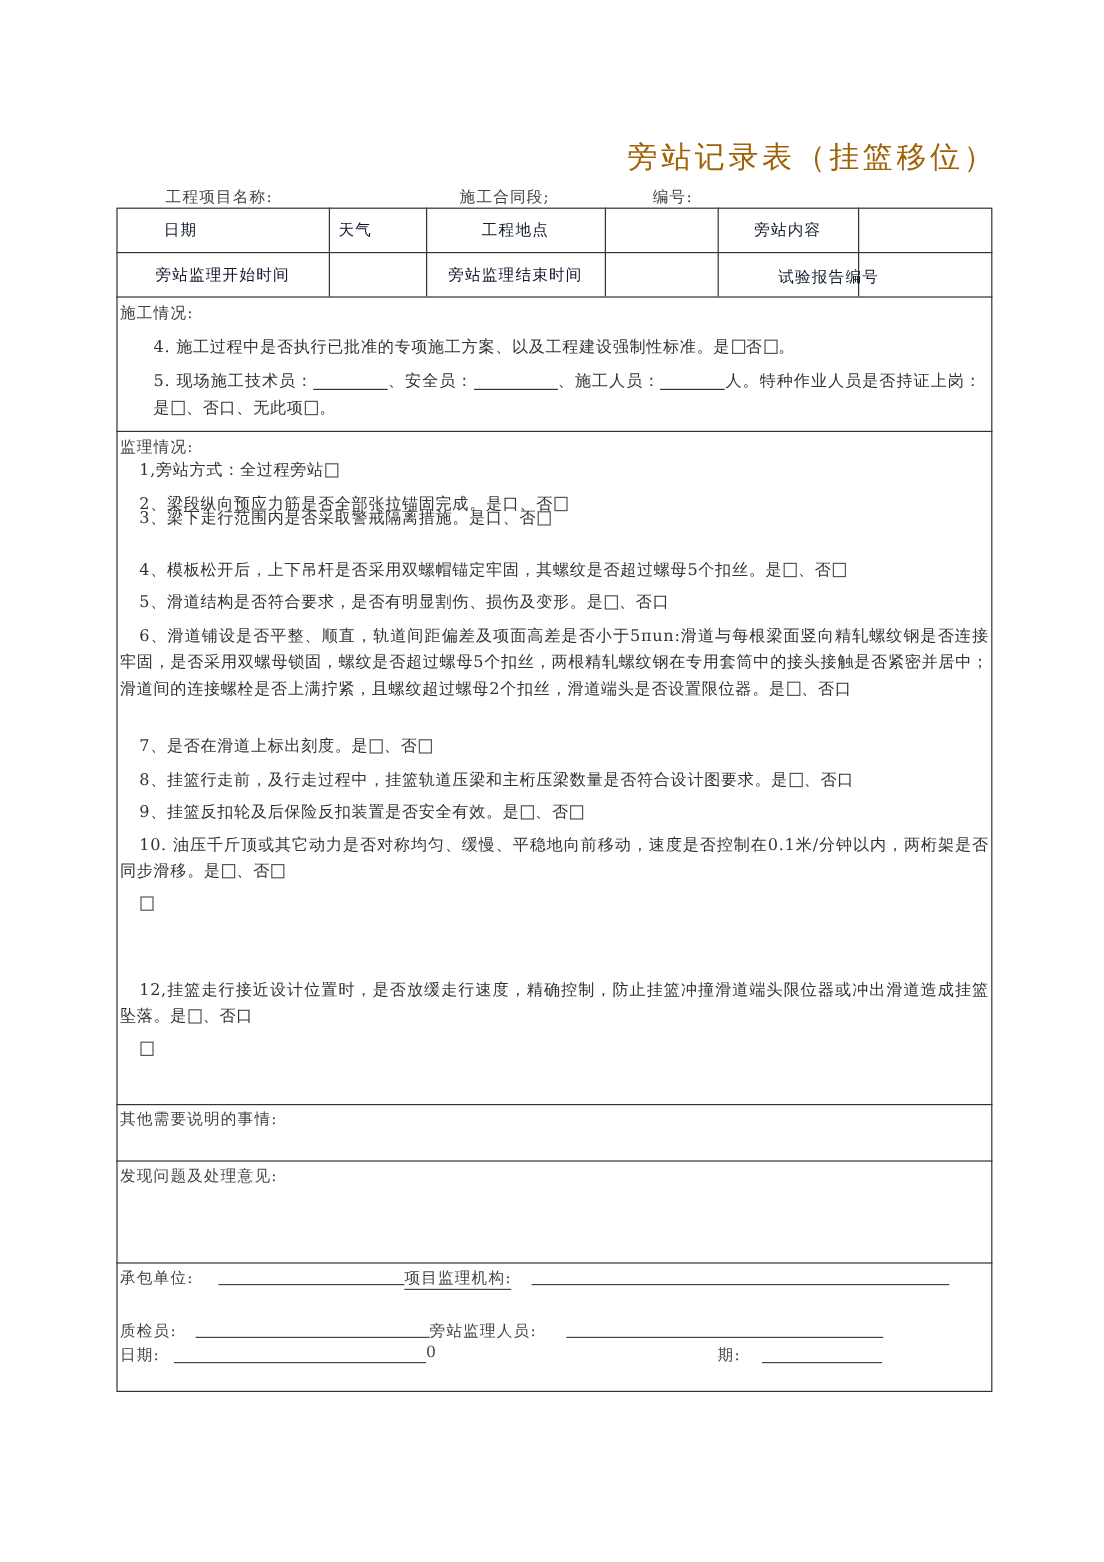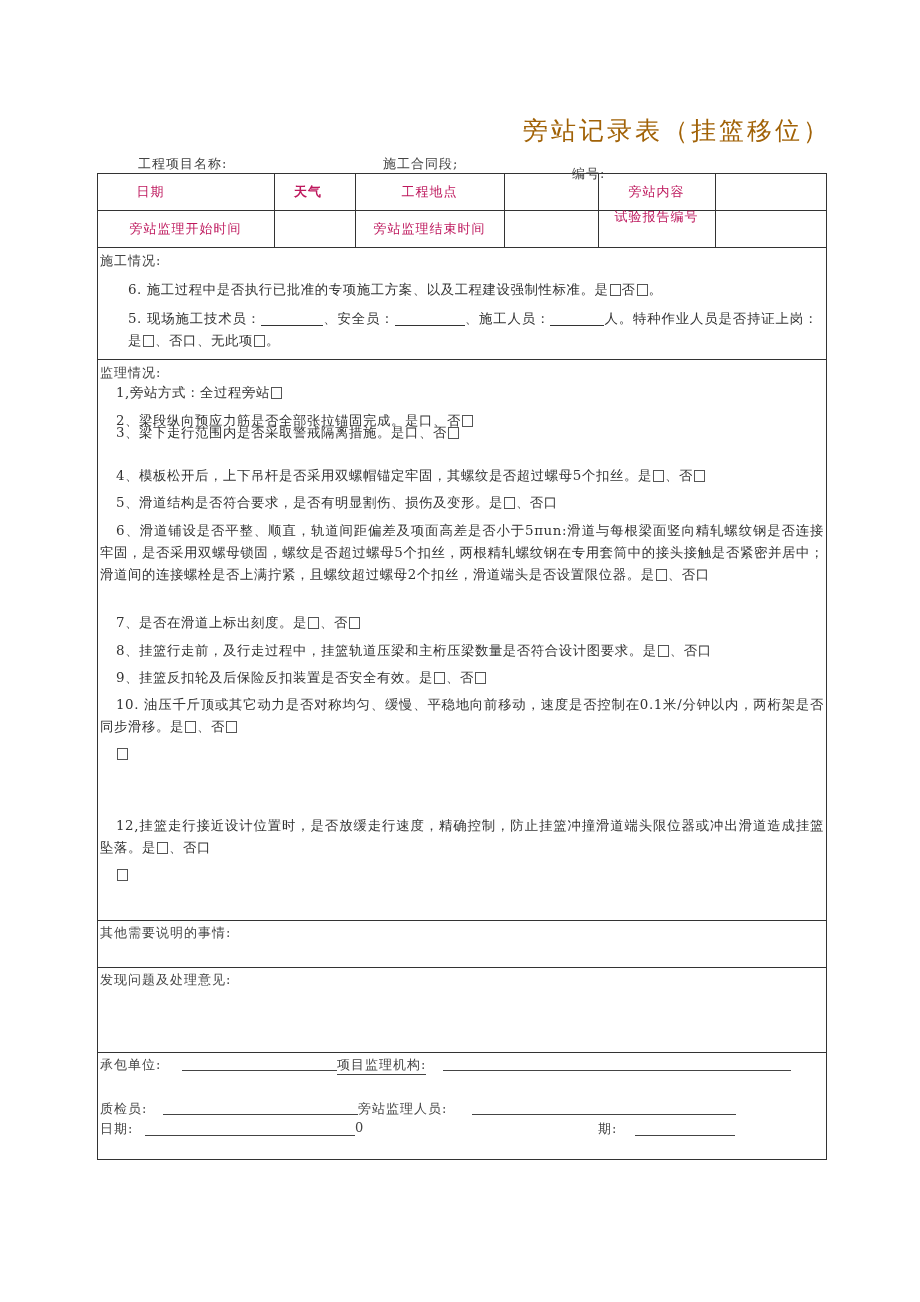--- a/index.html
+++ b/index.html
@@ -2,38 +2,38 @@
 <html><head>
 <meta charset="utf-8">
 <style>
   html, body { margin: 0; padding: 0; background: #ffffff; }
   body { width: 920px; height: 1302px; position: relative; font-family: "DejaVu Serif", "Liberation Serif", serif; color: #333333; overflow: hidden; }
   .title { position: absolute; left: 523px; top: 114px; font-size: 25px; letter-spacing: 3px; color: #a16207; white-space: nowrap; }
   .meta { position: absolute; top: 155px; font-size: 13px; color: #444; white-space: nowrap; letter-spacing: 1px; }
   .frame { position: absolute; left: 97px; top: 173px; width: 730px; height: 987px; border: 1px solid #333; box-sizing: border-box; }
   .hline { position: absolute; left: 97px; width: 730px; height: 0; border-top: 1px solid #333; }
   .vline { position: absolute; width: 0; border-left: 1px solid #333; }
-  .cell { position: absolute; font-size: 13px; color: #be185d; white-space: nowrap; letter-spacing: 1px; display: flex; align-items: center; justify-content: center; }
-  .cell.left { justify-content: flex-start; padding-left: 20px; box-sizing: border-box; font-weight: bold; }
+  .cell { position: absolute; font-size: 13px; color: #0f172a; white-space: nowrap; letter-spacing: 1px; display: flex; align-items: center; justify-content: center; }
+  .cell.left { justify-content: flex-start; padding-left: 8px; box-sizing: border-box; }
   .sec-label { position: absolute; left: 100px; font-size: 13px; color: #444; white-space: nowrap; letter-spacing: 1px; }
   .item { position: absolute; left: 100px; width: 724px; font-size: 13.4px; line-height: 22px; color: #333; text-indent: 16px; letter-spacing: 0.6px; text-align: justify; }
   .item.pad { left: 128px; width: 690px; text-indent: 0; }
   .box { display: inline-block; width: 11px; height: 12px; border: 1px solid #555; vertical-align: -2px; margin: 0 1px; box-sizing: border-box; }
   .blank { display: inline-block; border-bottom: 1px solid #333; height: 14px; vertical-align: -3px; }
   .sig { position: absolute; font-size: 13px; color: #444; white-space: nowrap; letter-spacing: 1px; }
   .sigline { position: absolute; border-bottom: 1px solid #444; height: 0; }
 </style>
 </head>
 <body>
 
 <div class="title">旁站记录表（挂篮移位）</div>
 
 <div class="meta" style="left:138px;">工程项目名称:</div>
 <div class="meta" style="left:383px;">施工合同段;</div>
-<div class="meta" style="left:572px;margin-top:10px;">编号:</div>
+<div class="meta" style="left:544px;">编号:</div>
 
 <div class="frame"></div>
 
 <div class="hline" style="top:210px;"></div>
 <div class="hline" style="top:247px;"></div>
 <div class="hline" style="top:359px;"></div>
 <div class="hline" style="top:920px;"></div>
 <div class="hline" style="top:967px;"></div>
 <div class="hline" style="top:1052px;"></div>
 
@@ -47,26 +47,26 @@
 <div class="cell left" style="left:274px;top:173px;width:81px;height:37px;">天气</div>
 <div class="cell" style="left:355px;top:173px;width:149px;height:37px;">工程地点</div>
 <div class="cell" style="left:504px;top:173px;width:94px;height:37px;"></div>
 <div class="cell" style="left:598px;top:173px;width:117px;height:37px;">旁站内容</div>
 <div class="cell" style="left:715px;top:173px;width:112px;height:37px;"></div>
 
 <div class="cell" style="left:97px;top:210px;width:177px;height:37px;">旁站监理开始时间</div>
 <div class="cell" style="left:274px;top:210px;width:81px;height:37px;"></div>
 <div class="cell" style="left:355px;top:210px;width:149px;height:37px;">旁站监理结束时间</div>
 <div class="cell" style="left:504px;top:210px;width:94px;height:37px;"></div>
-<div class="cell" style="left:598px;top:198px;width:117px;height:37px;">试验报告编号</div>
+<div class="cell" style="left:598px;top:212px;width:117px;height:37px;padding-left:34px;">试验报告编号</div>
 <div class="cell" style="left:715px;top:210px;width:112px;height:37px;"></div>
 
 <div class="sec-label" style="top:252px;">施工情况:</div>
 <div class="item pad" style="top:279px;">
-  <span>6. 施工过程中是否执行已批准的专项施工方案、以及工程建设强制性标准。是</span><span class="box"></span><span>否</span><span class="box"></span><span>。</span>
+  <span>4. 施工过程中是否执行已批准的专项施工方案、以及工程建设强制性标准。是</span><span class="box"></span><span>否</span><span class="box"></span><span>。</span>
 </div>
 <div class="item pad" style="top:308px; line-height:22px;">
   <span>5. 现场施工技术员：</span><span class="blank" style="width:62px;"></span><span>、安全员：</span><span class="blank" style="width:70px;"></span><span>、施工人员：</span><span class="blank" style="width:54px;"></span><span>人。特种作业人员是否持证上岗：是</span><span class="box"></span><span>、否口、无此项</span><span class="box"></span><span>。</span>
 </div>
 
 <div class="sec-label" style="top:364px;">监理情况:</div>
 
 <div class="item" style="top:382px;"><span>1,旁站方式：全过程旁站</span><span class="box"></span></div>
 <div class="item" style="top:410px;"><span>2、梁段纵向预应力筋是否全部张拉锚固完成。是口、否</span><span class="box"></span></div>
 <div class="item" style="top:422px;"><span>3、梁下走行范围内是否采取警戒隔离措施。是口、否</span><span class="box"></span></div>

